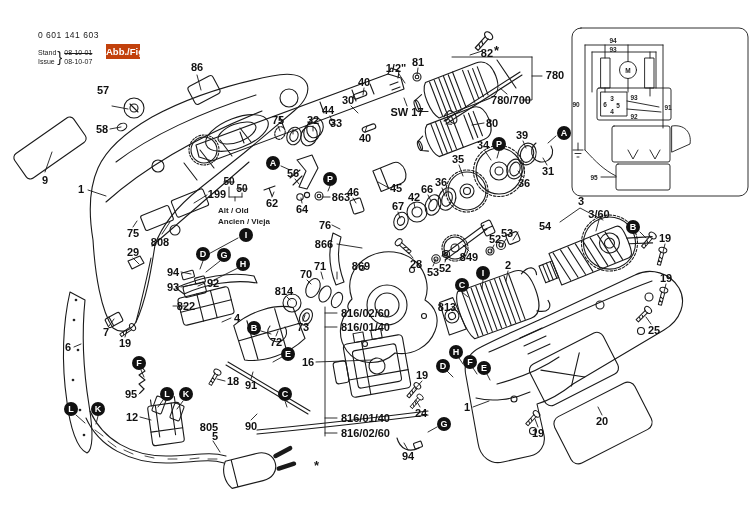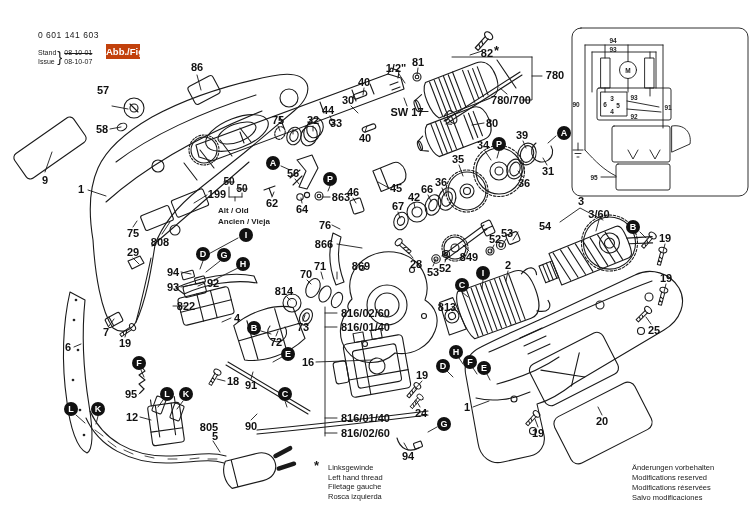--- a/index.html
+++ b/index.html
@@ -364,33 +364,21 @@
     </div>
   </div>
   <div id="fig-box">Abb./Fig. 1</div>
 
   <div class="note" id="alt-note">
     <div>Alt / Old</div>
     <div>Ancien / Vieja</div>
   </div>
 
   <div id="thread-star">*</div>
-  <div class="note" id="thread-note">
-    <div>Linksgewinde</div>
-    <div>Left hand thread</div>
-    <div>Filetage gauche</div>
-    <div>Rosca izquierda</div>
-  </div>
-
-  <div class="note" id="mods-note">
-    <div>Änderungen vorbehalten</div>
-    <div>Modifications reserved</div>
-    <div>Modifications réservées</div>
-    <div>Salvo modificaciones</div>
-  </div>
+
 
   <div id="label-layer">
       <div class="plabel" style="left: 197px; top: 67px;">86</div>
       <div class="plabel" style="left: 103px; top: 90px;">57</div>
       <div class="plabel" style="left: 102px; top: 129px;">58</div>
       <div class="plabel" style="left: 45px; top: 180px;">9</div>
       <div class="plabel" style="left: 81px; top: 189px;">1</div>
       <div class="plabel" style="left: 217px; top: 194px;">199</div>
       <div class="plabel" style="left: 133px; top: 233px;">75</div>
       <div class="plabel" style="left: 160px; top: 242px;">808</div>

